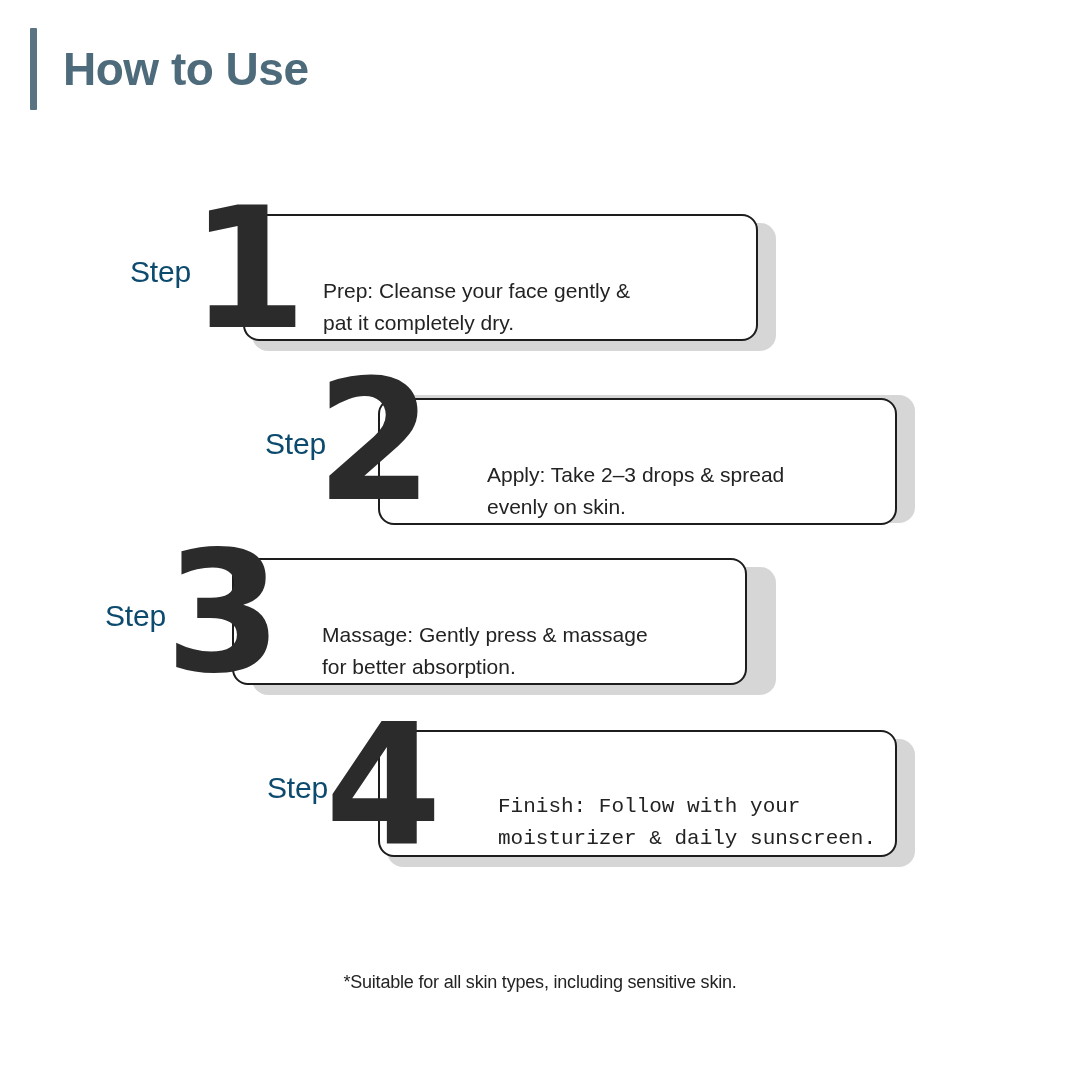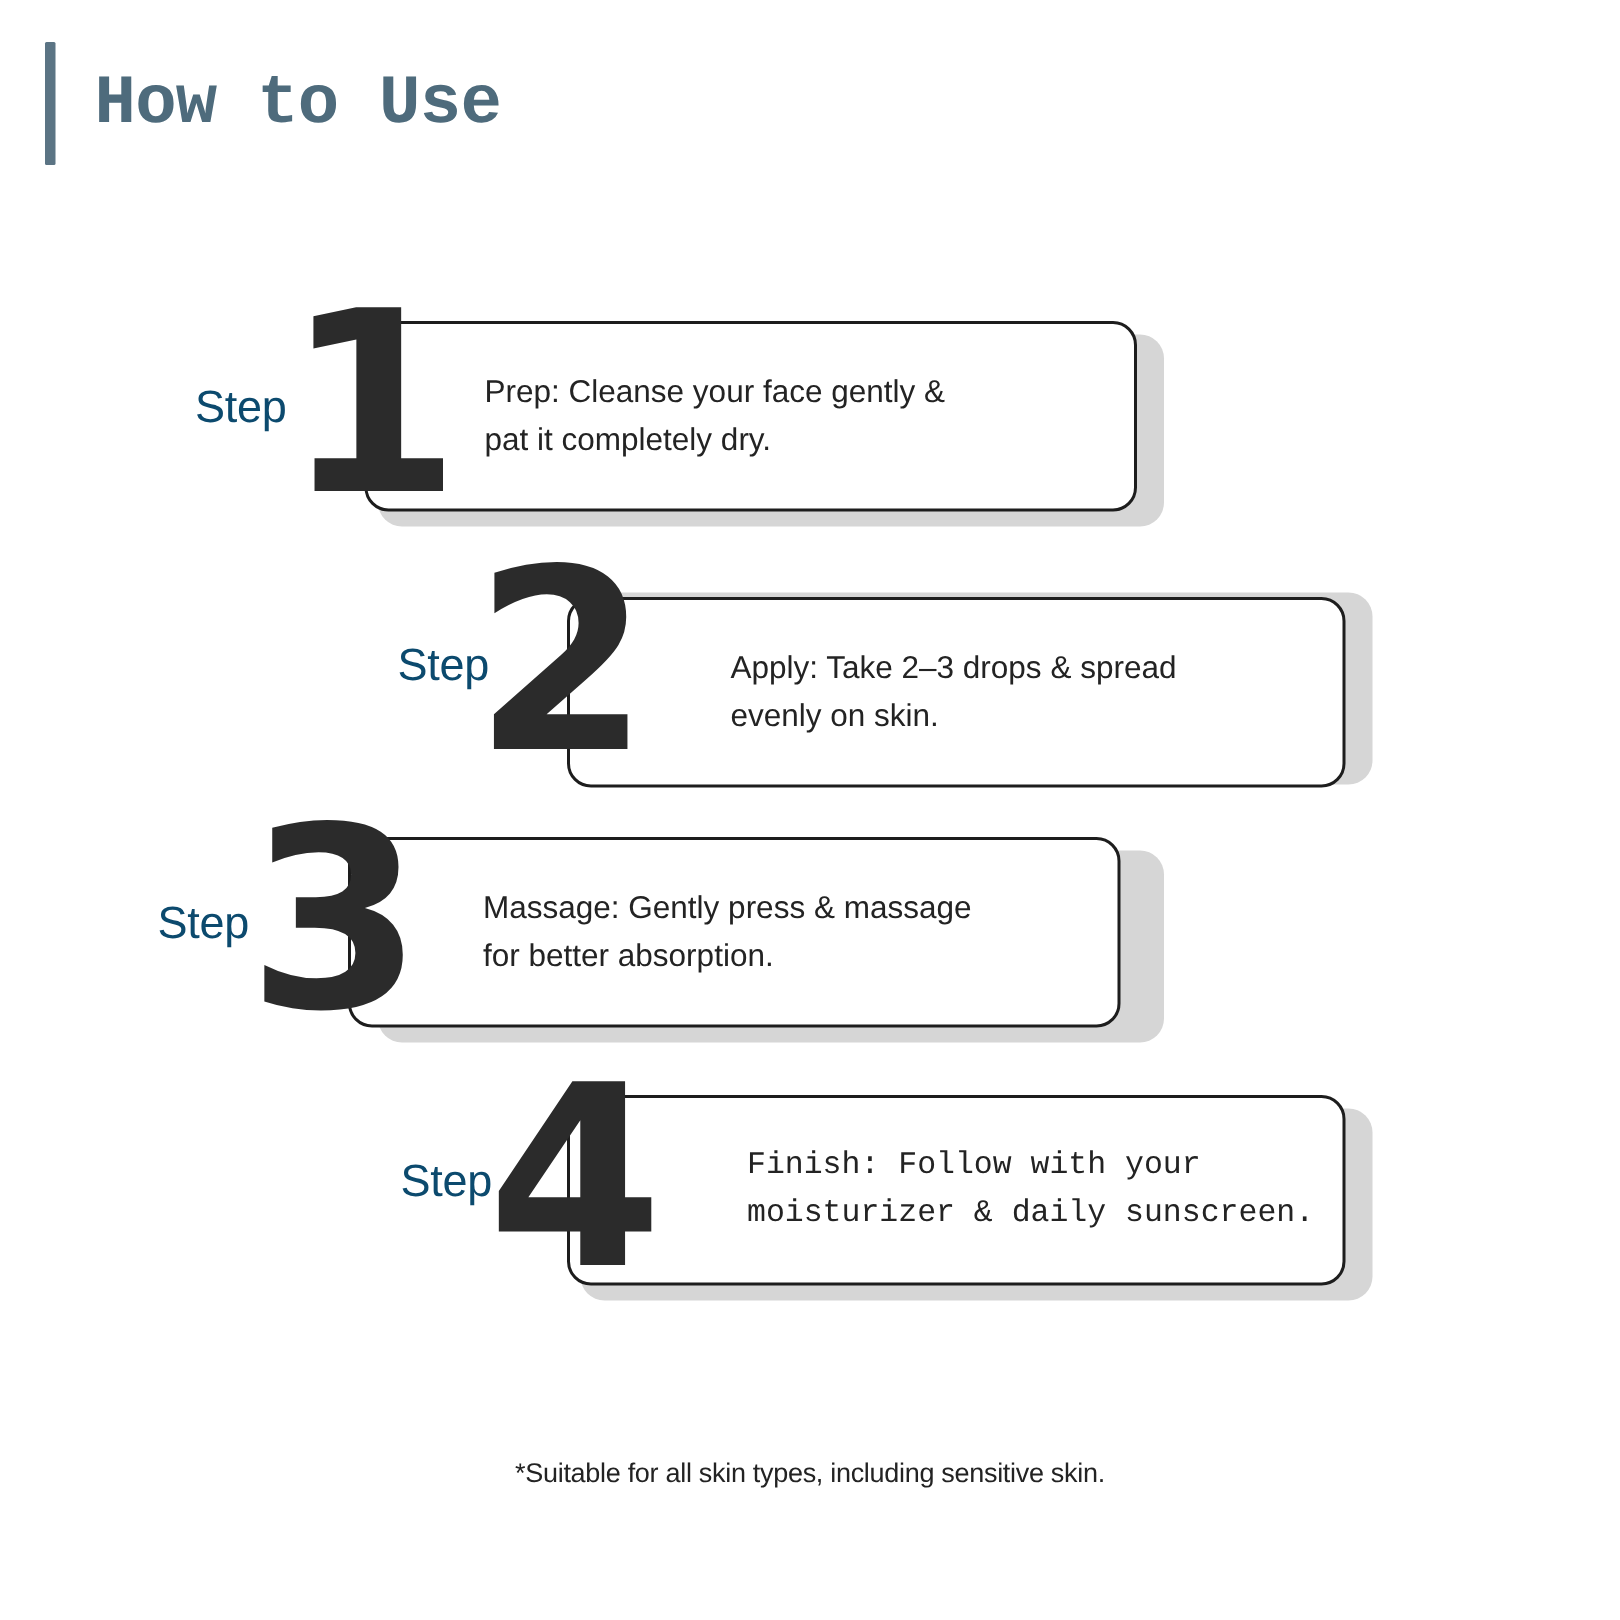--- a/index.html
+++ b/index.html
@@ -30,21 +30,20 @@
     margin-right: 26px;
     height: 82px;
     border-radius: 1px;
   }
   .header-title {
     font-size: 46px;
     font-weight: bold;
     color: #4e6b7c;
     letter-spacing: -0.5px;
     line-height: 82px;
-    font-family: Liberation Mono, monospace;
   }
 
   
   .steps {
     position: absolute;
     left: 0;
     top: 175px;
     width: 1080px;
   }
   .step-row {
@@ -75,21 +74,21 @@
 
   
   .step-card {
     position: absolute;
     box-sizing: border-box;
     background: #ffffff;
     border: 2.5px solid #1d1d1d;
     border-radius: 16px;
     z-index: 2;
     display: flex;
-    align-items: center;
+    align-items: flex-end;
   }
   .step-card-shadow {
     position: absolute;
     background: #d6d6d6;
     border-radius: 16px;
     z-index: 1;
   }
   .step-text {
     font-size: 21px;
     line-height: 32px;

